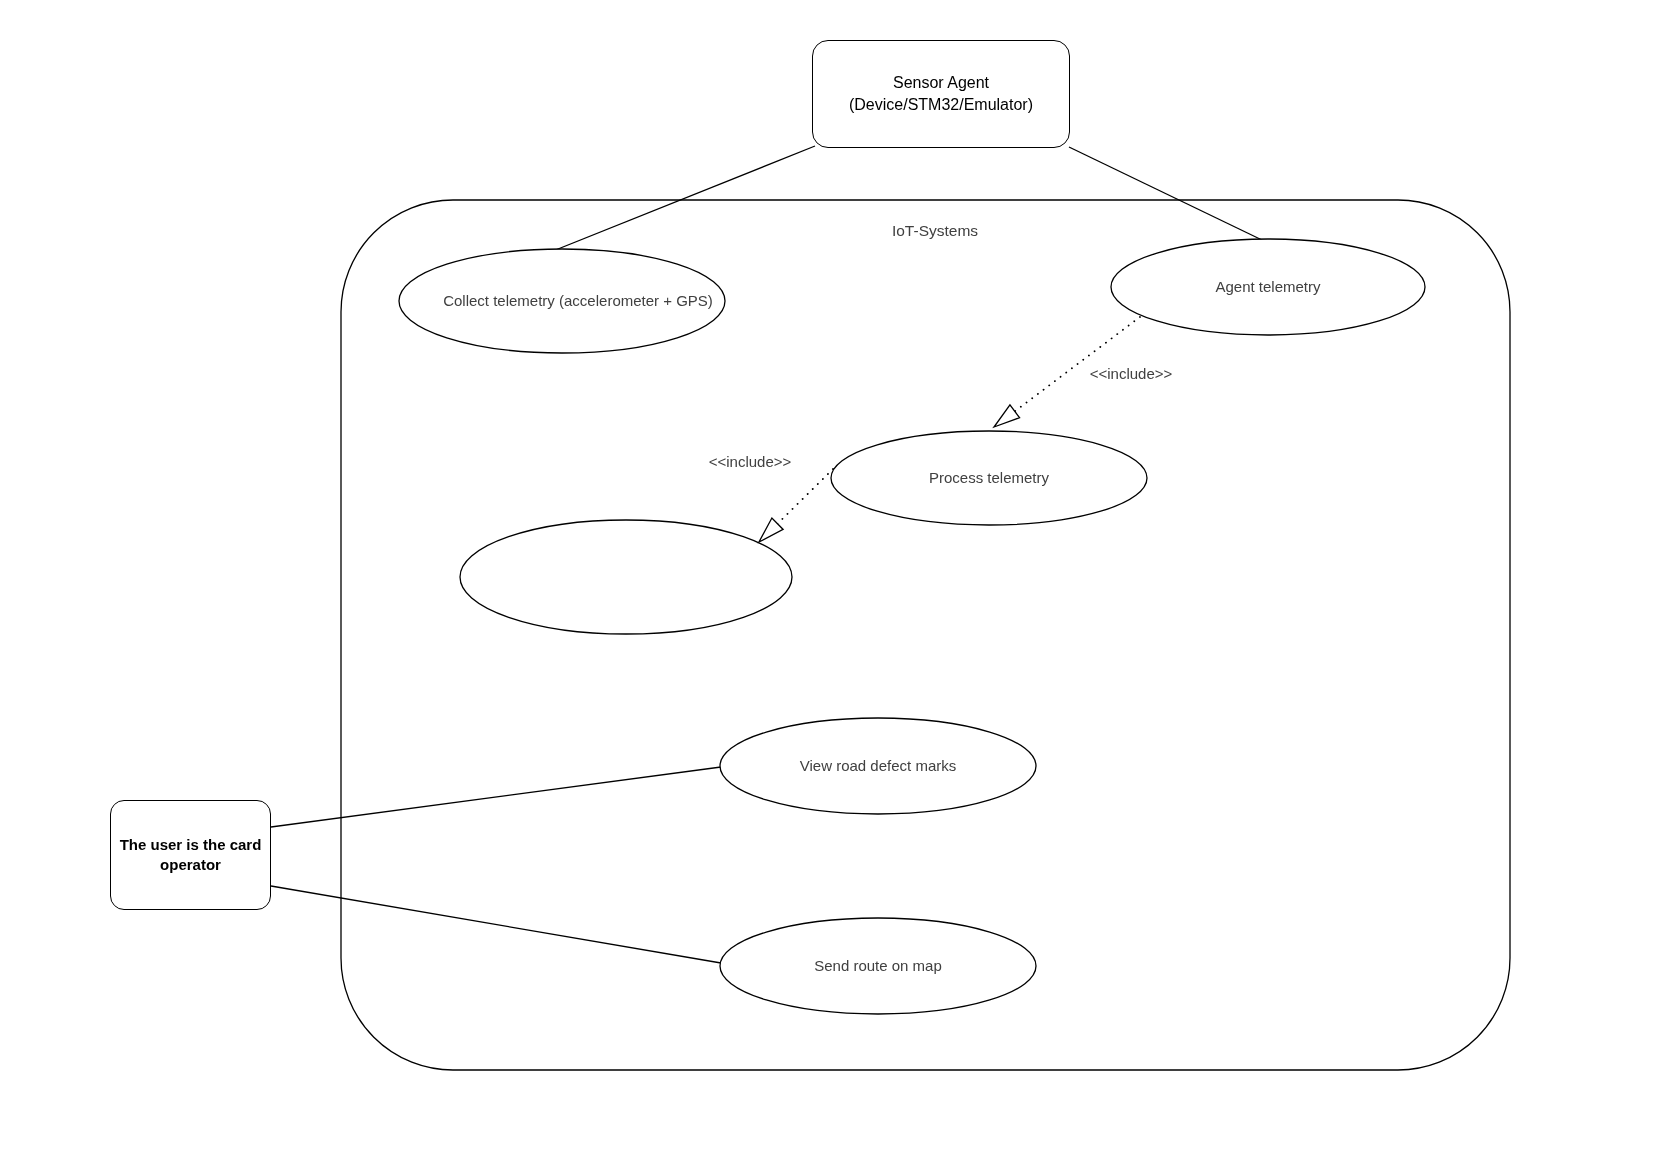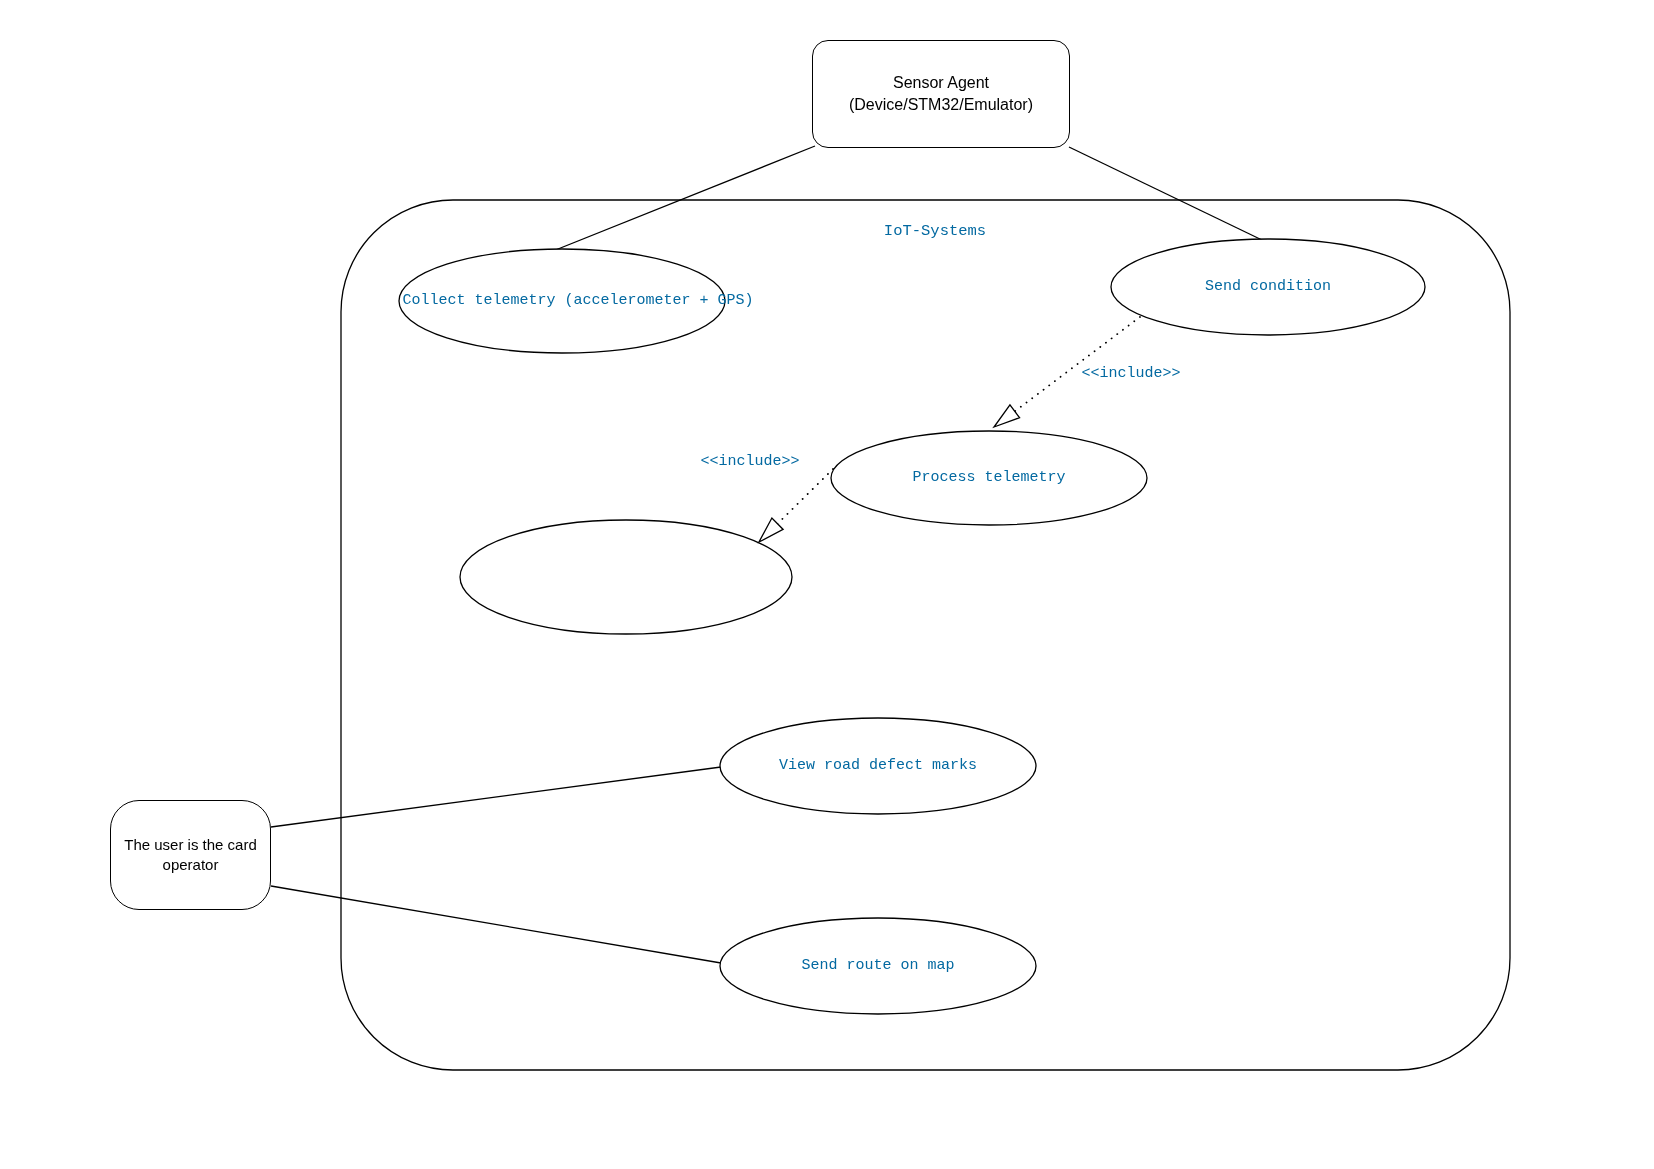--- a/index.html
+++ b/index.html
@@ -12,43 +12,42 @@
     color: #000000;
     overflow: hidden;
   }
   .canvas svg { position: absolute; left: 0; top: 0; }
   .lbl {
     position: absolute;
     transform: translate(-50%, -50%);
     font-size: 15px;
     line-height: 1.35;
     text-align: left;
-    color: #0369a1;
-    font-family: Liberation Mono, monospace;
+    color: #404040;
   }
   .nowrap { white-space: nowrap; }
   .node {
     position: absolute;
     box-sizing: border-box;
     background: #ffffff;
     border: 1.3px solid #000000;
     display: flex;
     align-items: center;
     justify-content: center;
     text-align: center;
     font-size: 15px;
     line-height: 1.35;
   }
   .actor-top {
     left: 812px; top: 40px; width: 258px; height: 108px;
     border-radius: 16px; font-size: 16px; white-space: pre-line; align-items: center;
   }
   .actor-left {
     left: 110px; top: 800px; width: 161px; height: 110px;
-    border-radius: 29px; padding: 16px 6px;
+    border-radius: 14px; padding: 16px 6px; font-weight: bold;
   }
 </style>
 </head>
 <body>
 
 <div class="canvas">
 
   <svg width="1654" height="1169" viewBox="0 0 1654 1169">
     <defs>
       <marker id="openArrow" markerWidth="32" markerHeight="22" refX="28" refY="10" orient="auto" markerUnits="userSpaceOnUse">
@@ -79,21 +78,21 @@
 (Device/STM32/Emulator)</span>
   </div>
 
   <div class="node actor-left">
     <span>The user is the card operator</span>
   </div>
 
   <div class="lbl nowrap" style="left:935px; top:231px; font-size:15.5px;">IoT-Systems</div>
 
   <div class="lbl nowrap" style="left:578px; top:301px;">Collect telemetry (accelerometer + GPS)</div>
-  <div class="lbl nowrap" style="left:1268px; top:287px;">Send condition</div>
+  <div class="lbl nowrap" style="left:1268px; top:287px;">Agent telemetry</div>
   <div class="lbl nowrap" style="left:989px; top:478px;">Process telemetry</div>
   <div class="lbl nowrap" style="left:878px; top:766px;">View road defect marks</div>
   <div class="lbl nowrap" style="left:878px; top:966px;">Send route on map</div>
 
   <div class="lbl nowrap" style="left:1131px; top:374px;">&lt;&lt;include&gt;&gt;</div>
   <div class="lbl nowrap" style="left:750px; top:462px;">&lt;&lt;include&gt;&gt;</div>
 
 </div>
 
 </body></html>

